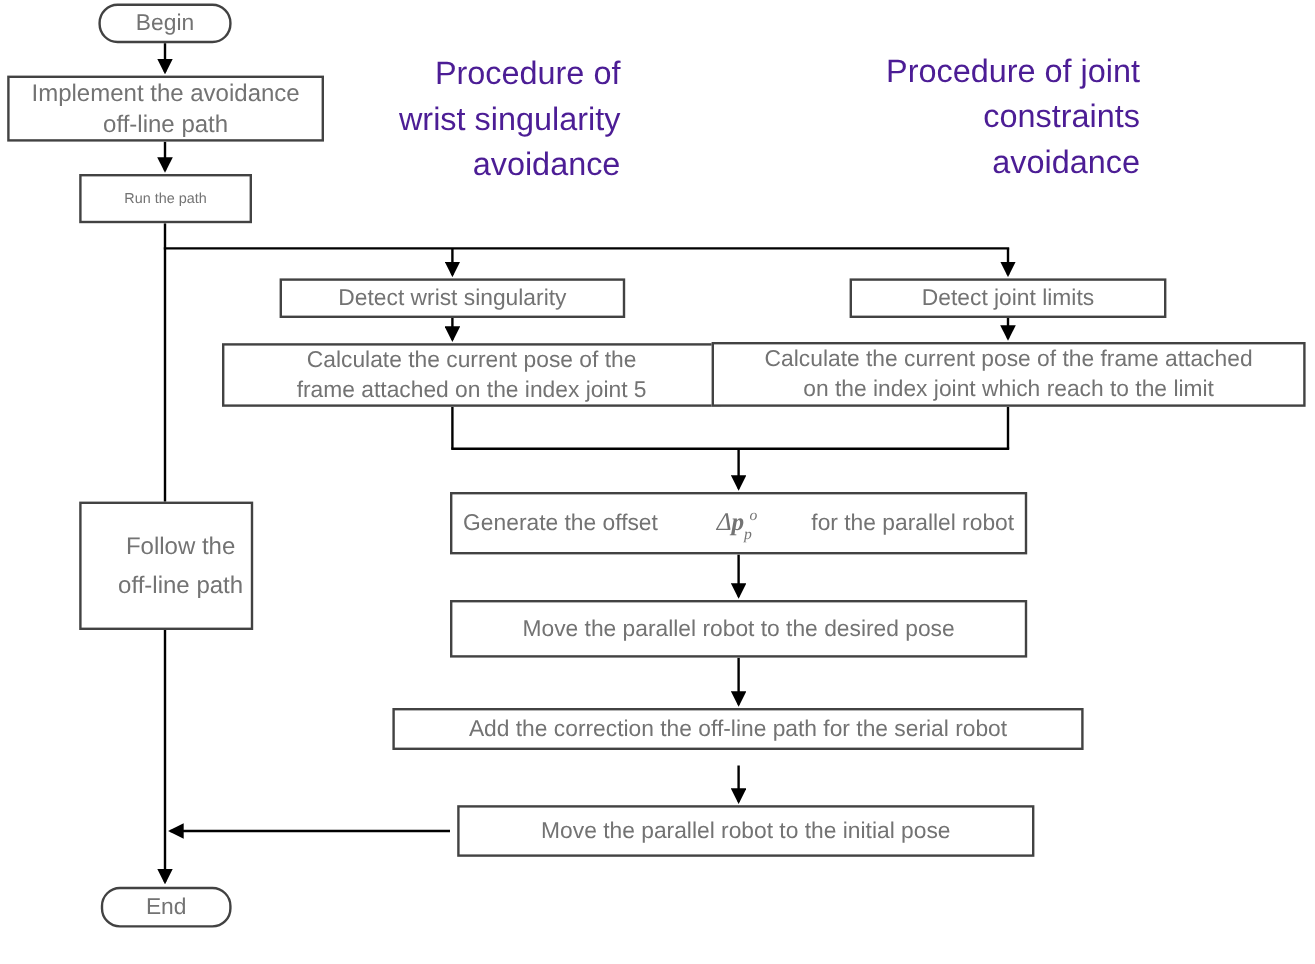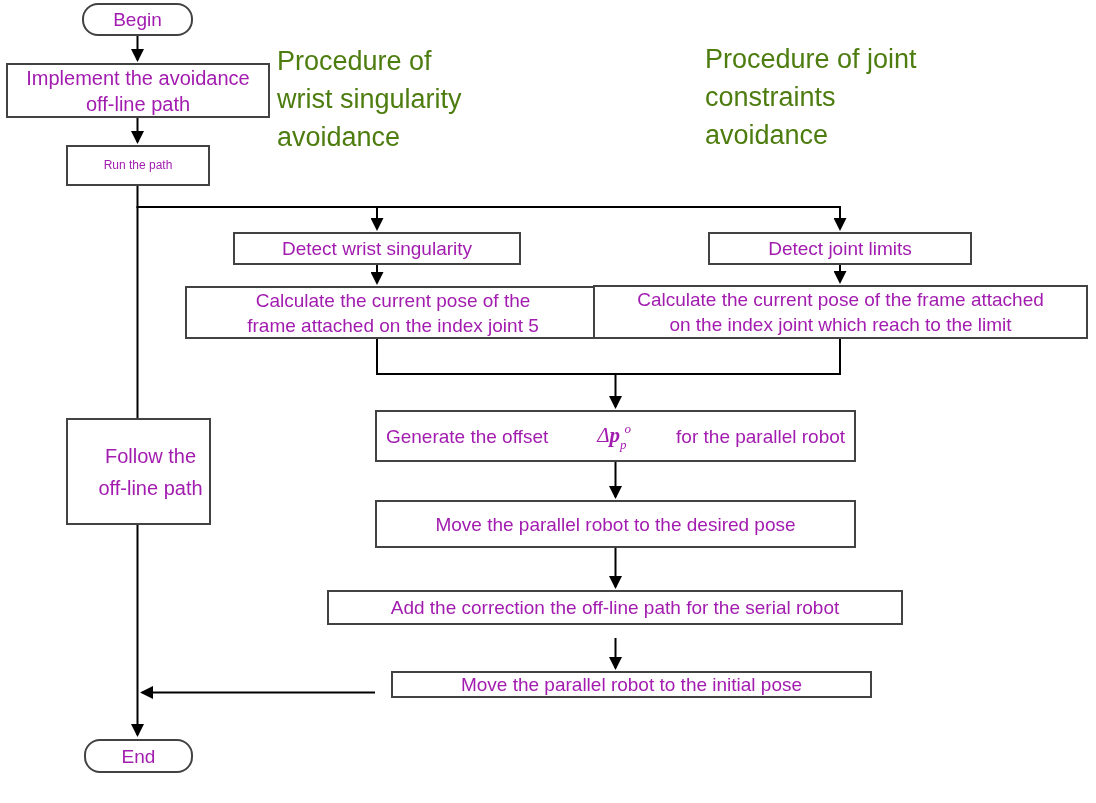--- a/index.html
+++ b/index.html
@@ -24,44 +24,44 @@
     position: absolute;
     background: #ffffff;
     border: 2px solid #424242;
     display: flex;
     flex-direction: column;
     align-items: center;
     justify-content: center;
     text-align: center;
     font-size: 19px;
     line-height: 25px;
-    color: #a21caf;
+    color: #737373;
   }
   .node.terminal { border-radius: 16px; font-size: 19px; }
 
   .node-begin       { left: 82px;  top: 3px;   width: 111px; height: 33px; }
   .node-implement   { left: 6px;   top: 63px;  width: 264px; height: 55px; font-size: 20px; line-height: 26px; }
   .node-run         { left: 66px;  top: 145px; width: 144px; height: 41px; font-size: 12px; }
   .node-detect-wrist{ left: 233px; top: 232px; width: 288px; height: 33px; }
   .node-detect-joint{ left: 708px; top: 232px; width: 264px; height: 33px; }
   .node-calc-wrist  { left: 185px; top: 286px; width: 416px; height: 53px; }
   .node-calc-joint  { left: 593px; top: 285px; width: 495px; height: 54px; }
   .node-generate    { left: 375px; top: 410px; width: 481px; height: 52px; flex-direction: row; gap: 39px; }
   .node-move-desired{ left: 375px; top: 500px; width: 481px; height: 48px; }
   .node-add-correction { left: 327px; top: 590px; width: 576px; height: 35px; }
-  .node-move-initial{ left: 391px; top: 671px; width: 481px; height: 27px; }
+  .node-move-initial{ left: 381px; top: 671px; width: 481px; height: 43px; }
   .node-follow      { left: 66px;  top: 418px; width: 145px; height: 107px; font-size: 20px; line-height: 32px; padding-left: 24px; }
   .node-end         { left: 84px;  top: 739px; width: 109px; height: 34px; }
 
   .col-header {
     position: absolute;
-    text-align: left;
+    text-align: right;
     font-size: 27px;
     line-height: 38px;
-    color: #4d7c0f;
+    color: #4c1d95;
   }
   .header-wrist { left: 277px; top: 42px; width: 240px; }
   .header-joint { left: 705px; top: 40px; width: 245px; }
 
   
   .formula {
     font-family: "Liberation Serif", serif;
     font-style: italic;
     font-size: 21px;
     margin: 0 6px 0 10px;

